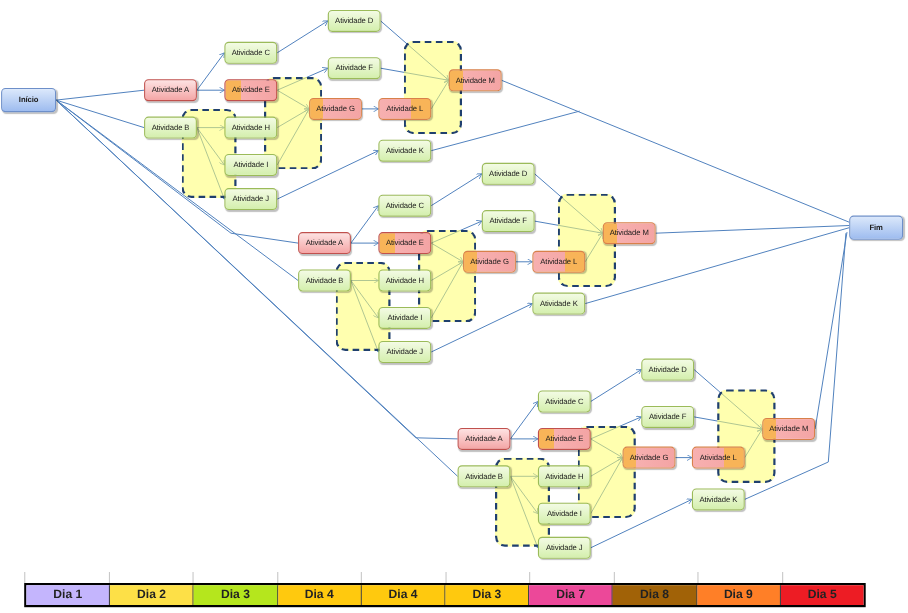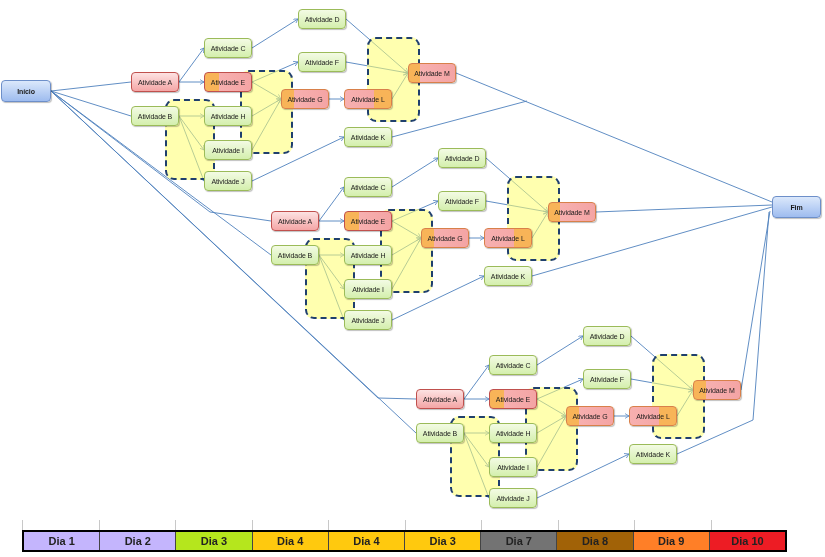--- a/index.html
+++ b/index.html
@@ -241,22 +241,22 @@
     <div class="tick" style="left: 251.5px;"></div>
     <div class="tick" style="left: 328px;"></div>
     <div class="tick" style="left: 404.5px;"></div>
     <div class="tick" style="left: 481px;"></div>
     <div class="tick" style="left: 557.5px;"></div>
     <div class="tick" style="left: 634px;"></div>
     <div class="tick" style="left: 710.5px;"></div>
   </div>
 <div id="timeline">
     <div class="day" style="background: #c4b5fd;">Dia 1</div>
-    <div class="day" style="background: #c4b5fd;">Dia 2</div>
+    <div class="day" style="background: #fde047;">Dia 2</div>
     <div class="day" style="background: rgb(181, 230, 29);">Dia 3</div>
     <div class="day" style="background: rgb(255, 201, 14);">Dia 4</div>
     <div class="day" style="background: rgb(255, 201, 14);">Dia 4</div>
     <div class="day" style="background: rgb(255, 201, 14);">Dia 3</div>
-    <div class="day" style="background: #737373;">Dia 7</div>
+    <div class="day" style="background: #ec4899;">Dia 7</div>
     <div class="day" style="background: #a16207;">Dia 8</div>
     <div class="day" style="background: rgb(255, 127, 39);">Dia 9</div>
-    <div class="day" style="background: rgb(237, 28, 36);">Dia 10</div>
+    <div class="day" style="background: rgb(237, 28, 36);">Dia 5</div>
   </div>
 
 </body></html>

